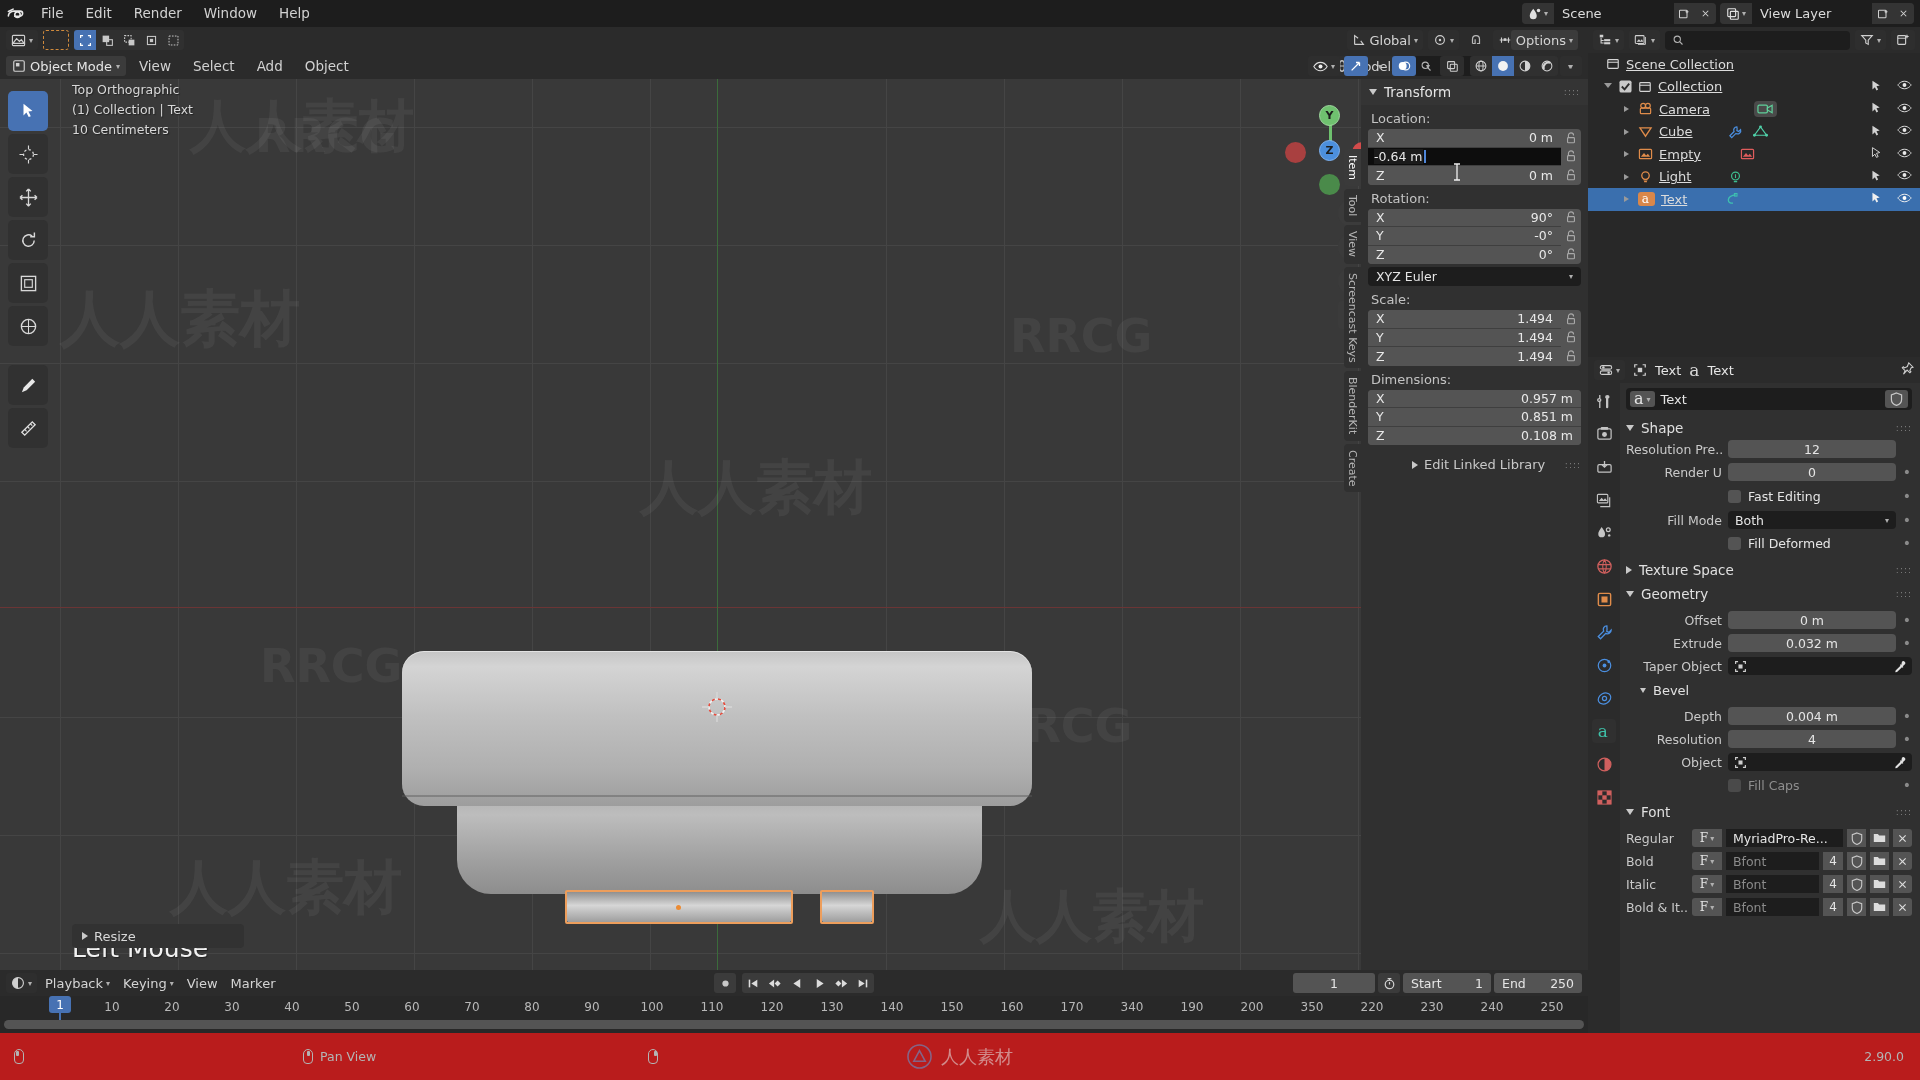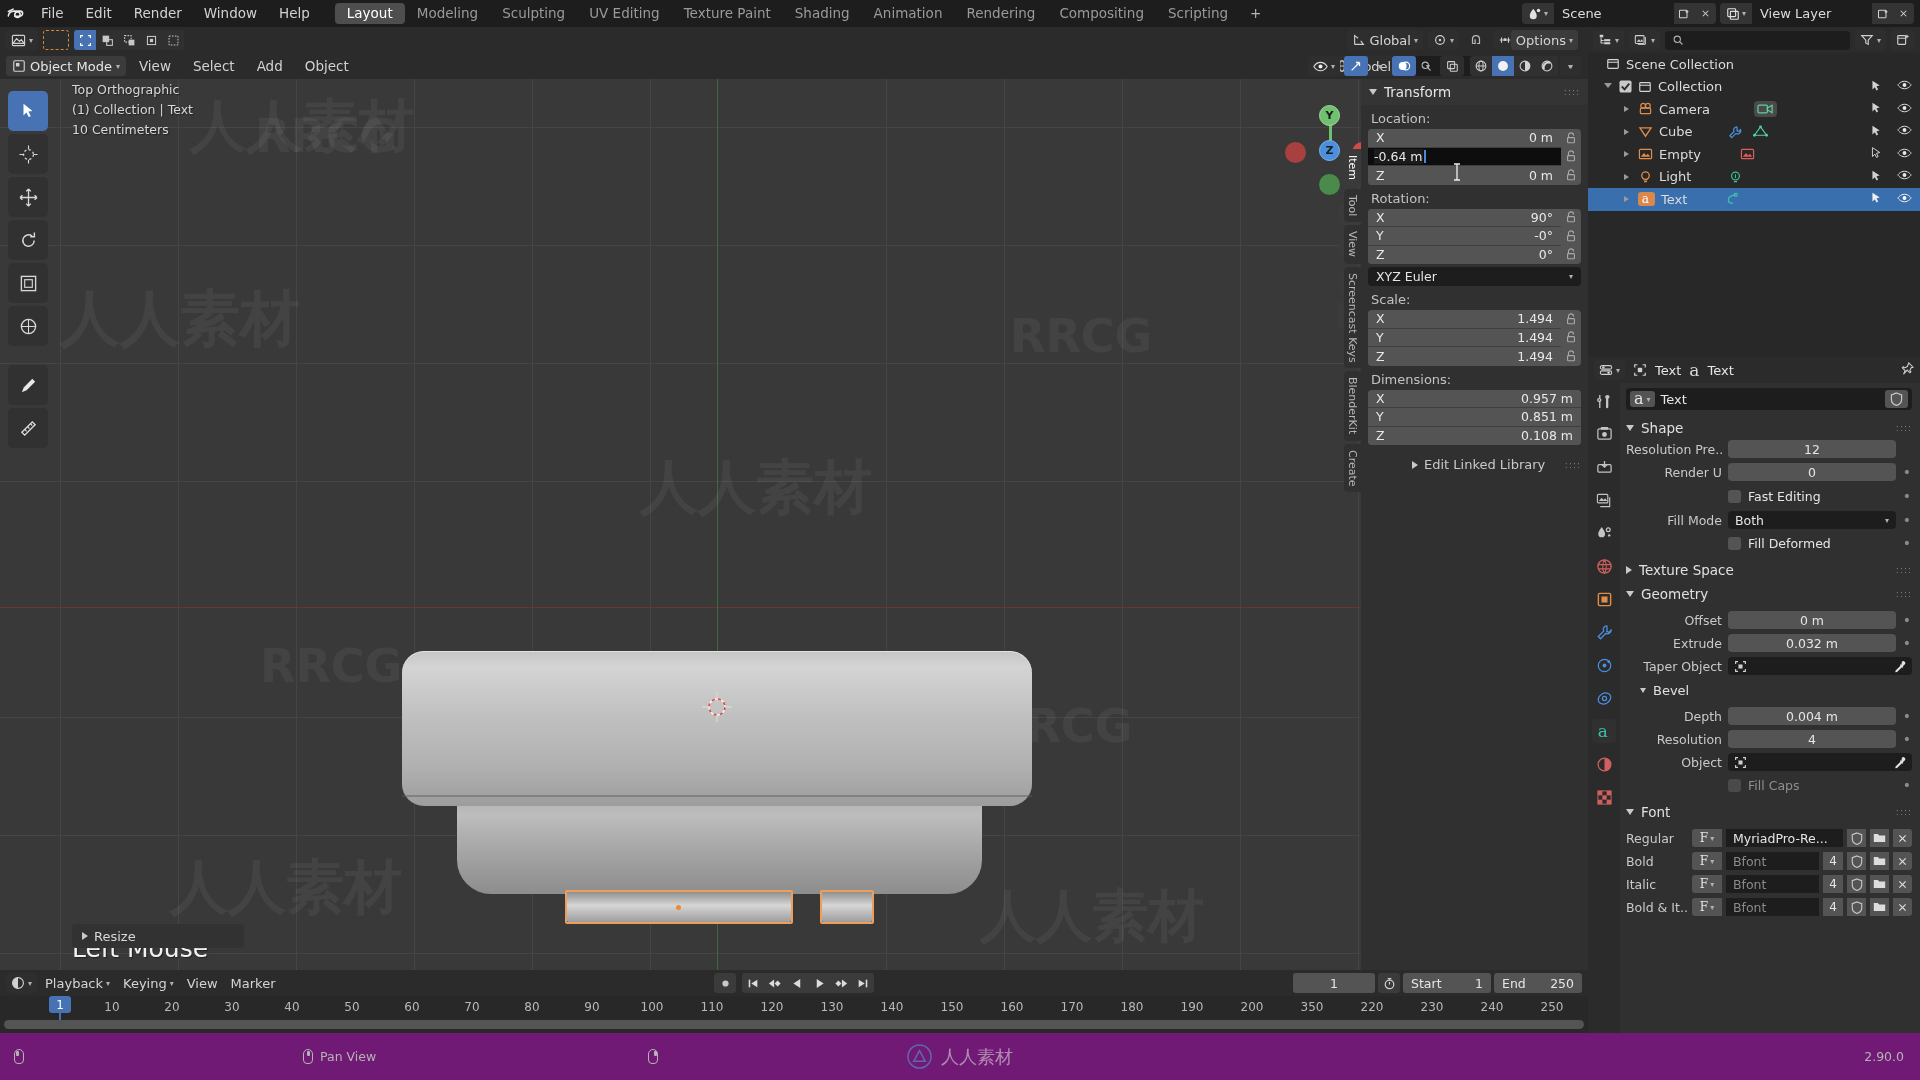--- a/index.html
+++ b/index.html
@@ -83,21 +83,21 @@
 
   
   .vtabs { position:absolute; right:227px; top:70px; width:17px; display:flex; flex-direction:column; gap:3px; }
   .vtab { writing-mode:vertical-rl; background:#303030; color:#b6b6b6; font-size:11px; padding:6px 2px; border-radius:4px 0 0 4px; text-align:center;}
   .vtab.active { background:#3a3a3a; color:#fff; }
 
   
   .outliner { position:absolute; left:1588px; top:27px; width:332px; height:330px; background:#282828; }
   .ol-header { height:26px; background:#2b2b2b; display:flex; align-items:center; padding:0 5px; gap:5px; }
   .ol-search { flex:1; height:19px; background:#1d1d1d; border-radius:4px; display:flex; align-items:center; padding:0 7px; gap:5px; }
-  .ol-row { height:22.5px; display:flex; align-items:center; padding-left:8px; font-size:13px; color:#dcdcdc; position:relative; }
+  .ol-row { height:22.5px; display:flex; align-items:center; padding-left:8px; font-size:13px; color:#dcdcdc; position:relative;text-decoration:underline; }
   .ol-row.active-obj { background:#3a6fae; }
   .ol-right { position:absolute; right:8px; display:flex; align-items:center; gap:14px; }
   .disc-tri { width:0;height:0;border-left:5px solid #9a9a9a;border-top:3.5px solid transparent;border-bottom:3.5px solid transparent; }
   .disc-tri.down { border-left:4px solid transparent;border-right:4px solid transparent;border-top:5px solid #9a9a9a; }
 
   
   .props { position:absolute; left:1588px; top:357px; width:332px; height:676px; background:#303030; }
   .props-header { height:26px; background:#2b2b2b; display:flex; align-items:center; padding:0 6px; gap:8px; font-size:13px; }
   .props-tabs { position:absolute; left:0; top:26px; width:32px; bottom:0; background:#2b2b2b;
     display:flex; flex-direction:column; align-items:center; padding-top:6px; gap:9px; }
@@ -130,21 +130,21 @@
   .pbtn { width:22px; height:20px; display:flex; align-items:center; justify-content:center; background:#3b3b3b; color:#d8d8d8; font-size:10px;}
   .tl-right { position:absolute; right:6px; display:flex; align-items:center; gap:3px; }
   .frm-field { height:20px; background:#545454; border-radius:3px; display:flex; align-items:center; justify-content:center; font-size:12.5px; padding:0 8px;}
   .tl-ruler { position:absolute; left:0; top:26px; width:1588px; height:24px; }
   .tick-lbl { position:absolute; top:4px; font-size:12px; color:#b8b8b8; transform:translateX(-50%); }
   .playhead { position:absolute; top:0; width:22px; height:17px; background:#4772b3; border-radius:3px; color:#fff;
     display:flex; align-items:center; justify-content:center; font-size:12px; transform:translateX(-50%); }
   .tl-scroll { position:absolute; left:4px; right:4px; bottom:4px; height:9px; background:#545454; border-radius:5px; }
 
   
-  .status { position:absolute; left:0; top:1033px; width:1920px; height:47px; background:#701a75;
+  .status { position:absolute; left:0; top:1033px; width:1920px; height:47px; background:#b91c1c;
     display:flex; align-items:center; padding:0 14px; gap:22px; font-size:12.5px; color:#b4b4b4; }
   .status-right { position:absolute; right:16px; font-size:12.5px; color:#b4b4b4; }
   .mouse-ico { width:10px; height:15px; border:1.5px solid #b4b4b4; border-radius:5px 5px 4px 4px; position:relative; }
   .mouse-ico::after { content:''; position:absolute; left:3px; top:1px; width:3px; height:5px; background:#b4b4b4; border-radius:1px;}
   .mouse-ico.left::after { left:0.5px; }
   .mouse-ico.mid::after { left:2.5px; }
   .mouse-ico.right::after { left:4.5px; }
 
   
   .obj-top { position:absolute; border-radius:14px; }
@@ -163,33 +163,20 @@
           <circle cx="14.5" cy="13.5" r="3.4" fill="none" stroke="#e8e8e8" stroke-width="2"></circle>
           <path d="M3 9.5l6-3" stroke="#e8e8e8" stroke-width="2" stroke-linecap="round"></path>
         </svg>
     </div>
     <div class="menu-item">File</div>
     <div class="menu-item">Edit</div>
     <div class="menu-item">Render</div>
     <div class="menu-item">Window</div>
     <div class="menu-item">Help</div>
 
-    <div class="wstabs">
-      <div class="wtab active">Layout</div>
-      <div class="wtab">Modeling</div>
-      <div class="wtab">Sculpting</div>
-      <div class="wtab">UV Editing</div>
-      <div class="wtab">Texture Paint</div>
-      <div class="wtab">Shading</div>
-      <div class="wtab">Animation</div>
-      <div class="wtab">Rendering</div>
-      <div class="wtab">Compositing</div>
-      <div class="wtab">Scripting</div>
-      <div class="wtab plus">+</div>
-    </div>
 
     <div class="topbar-right">
       <div class="scene-ctrl">
         <div class="scene-icon-btn">
           <svg width="14" height="14" viewBox="0 0 16 16">
               <path d="M6 2c-2 3-4 5-4 8a4 4 0 008 0c0-3-2-5-4-8z" fill="#e0e0e0"></path>
               <circle cx="12" cy="4" r="2" fill="#e0e0e0"></circle>
             </svg>
           <span class="chev">▾</span>
         </div>
@@ -1450,21 +1437,21 @@
       <div class="tick-lbl" style="left:532px">80</div>
       <div class="tick-lbl" style="left:592px">90</div>
       <div class="tick-lbl" style="left:652px">100</div>
       <div class="tick-lbl" style="left:712px">110</div>
       <div class="tick-lbl" style="left:772px">120</div>
       <div class="tick-lbl" style="left:832px">130</div>
       <div class="tick-lbl" style="left:892px">140</div>
       <div class="tick-lbl" style="left:952px">150</div>
       <div class="tick-lbl" style="left:1012px">160</div>
       <div class="tick-lbl" style="left:1072px">170</div>
-      <div class="tick-lbl" style="left:1132px">180</div>
+      <div class="tick-lbl" style="left:1132px">340</div>
       <div class="tick-lbl" style="left:1192px">190</div>
       <div class="tick-lbl" style="left:1252px">200</div>
       <div class="tick-lbl" style="left:1312px">350</div>
       <div class="tick-lbl" style="left:1372px">220</div>
       <div class="tick-lbl" style="left:1432px">230</div>
       <div class="tick-lbl" style="left:1492px">240</div>
       <div class="tick-lbl" style="left:1552px">250</div>
       <div class="playhead" style="left:60px">1</div>
       <div style="position:absolute;left:59px;top:17px;width:2px;height:14px;background:#4772b3;"></div>
     </div>

